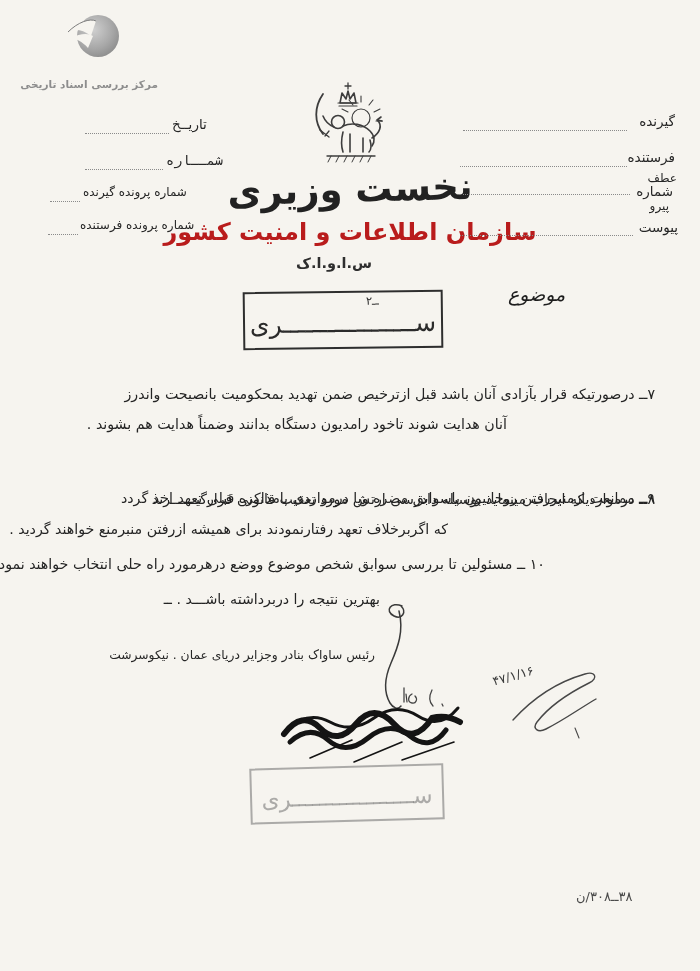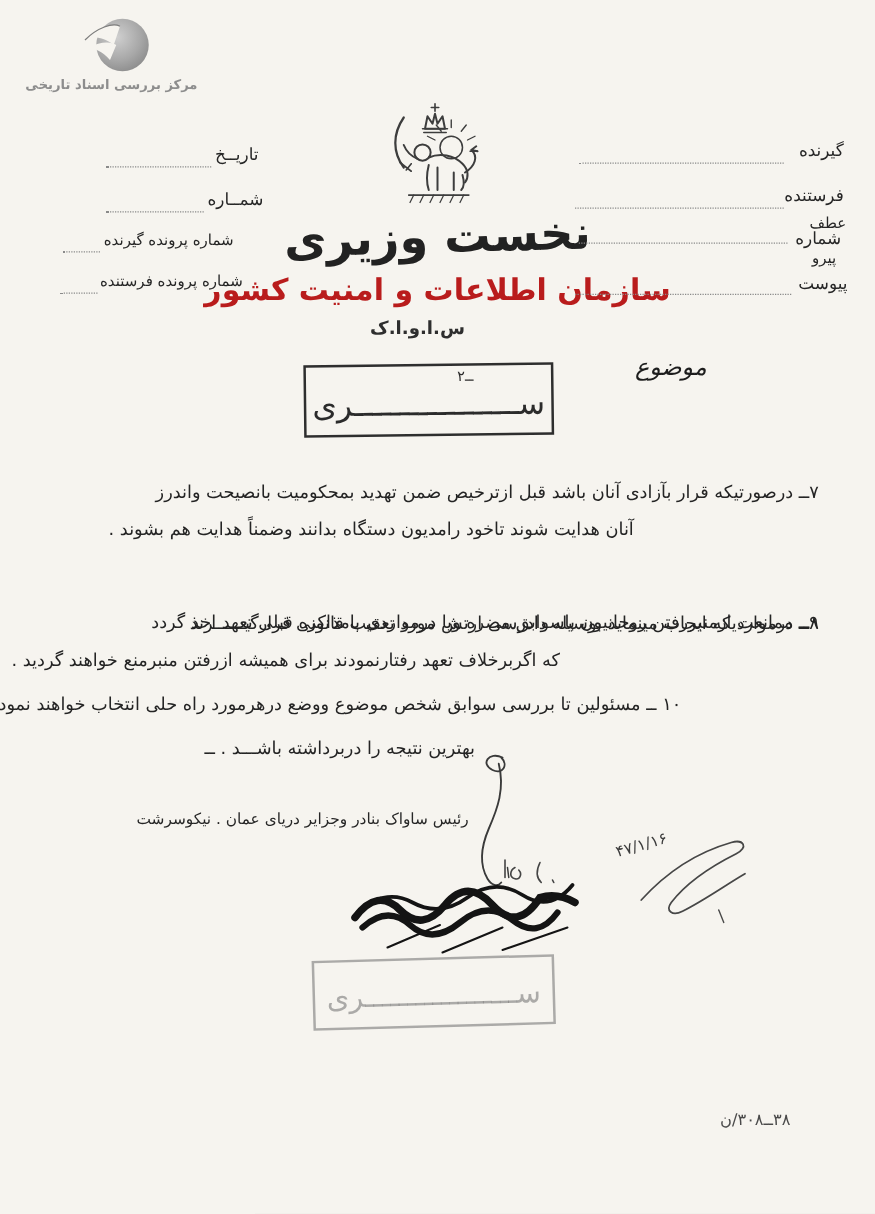--- a/index.html
+++ b/index.html
@@ -40,21 +40,21 @@
           <stop offset="0%" stop-color="#cfcfcf"></stop>
             <stop offset="60%" stop-color="#a7a7a7"></stop>
             <stop offset="100%" stop-color="#878787"></stop>
         </radialGradient>
       </defs>
       <circle cx="38" cy="24" r="21" fill="url(#g1)"></circle>
       <path d="M8,20 C18,10 30,6 36,9 L31,24 C22,17 14,17 8,20 Z" fill="#f6f4ef"></path>
       <path d="M11,26 C20,21 29,21 33,24 L28,36 C22,29 16,27 11,26 Z" fill="#f6f4ef"></path>
       <path d="M8,20 C18,10 30,6 36,9" fill="none" stroke="#7d7d7d" stroke-width="1"></path>
     </svg>
-    <div class="wm-caption rtl nowrap" style="margin-top:2px;text-align:center;width:120px;margin-left:-8px;">مرکز بررسی اسناد تاریخی</div>
+    <div class="wm-caption rtl nowrap" style="margin-top:18px;text-align:center;width:120px;margin-left:-8px;">مرکز بررسی اسناد تاریخی</div>
   </div>
 
   <svg class="abs" style="left:293px;top:80px;" width="110" height="92" viewBox="0 0 110 92" fill="none" stroke="#3d3d3d" stroke-width="1.6" stroke-linecap="round" stroke-linejoin="round">
 
     <path d="M55,3 v6 M52,6 h6" stroke-width="1.3"></path>
     <path d="M47,23 l2,-10 l4,6 l2,-8 l2,8 l4,-6 l2,10 z"></path>
     <path d="M45,23 h20 M46,26 h18" stroke-width="1.2"></path>
 
     <path stroke-width="1.1" d="M68,22 l0,-6 M76,25 l4,-5 M81,32 l6,-3 M60,25 l-4,-5 M55,32 l-6,-3 M83,41 l6,0"></path>
     <circle cx="68" cy="38" r="9" stroke-width="1.2"></circle>
@@ -86,21 +86,21 @@
   <div class="abs rtl nowrap fieldlabel small" style="right:23px;top:171px;">عطف</div>
   <div class="abs rtl nowrap fieldlabel small" style="right:31px;top:199px;">پیرو</div>
   <div class="abs dotline" style="left:463px;top:192px;width:167px;"></div>
 
   <div class="abs rtl nowrap fieldlabel" style="right:22px;top:219px;">پیوست</div>
   <div class="abs dotline" style="left:460px;top:233px;width:173px;"></div>
 
   <div class="abs rtl nowrap fieldlabel" style="left:172px;top:116px;">تاریــخ</div>
   <div class="abs dotline" style="left:85px;top:131px;width:84px;"></div>
 
-  <div class="abs rtl nowrap fieldlabel" style="left:166px;top:152px;">شمــاره</div>
+  <div class="abs rtl nowrap fieldlabel" style="left:166px;top:152px;font-family:Liberation Mono, monospace;">شمــاره</div>
   <div class="abs dotline" style="left:85px;top:167px;width:78px;"></div>
 
   <div class="abs rtl nowrap fieldlabel small" style="left:83px;top:185px;">شماره پرونده گیرنده</div>
   <div class="abs dotline" style="left:50px;top:199px;width:30px;"></div>
 
   <div class="abs rtl nowrap fieldlabel small" style="left:80px;top:218px;">شماره پرونده فرستنده</div>
   <div class="abs dotline" style="left:48px;top:232px;width:30px;"></div>
 
   <div class="abs rtl nowrap subject-label" style="left:508px;top:283px;font-style:italic;">موضوع</div>
   <div class="abs stampbox" style="left:243px;top:291px;width:196px;height:54px;">

